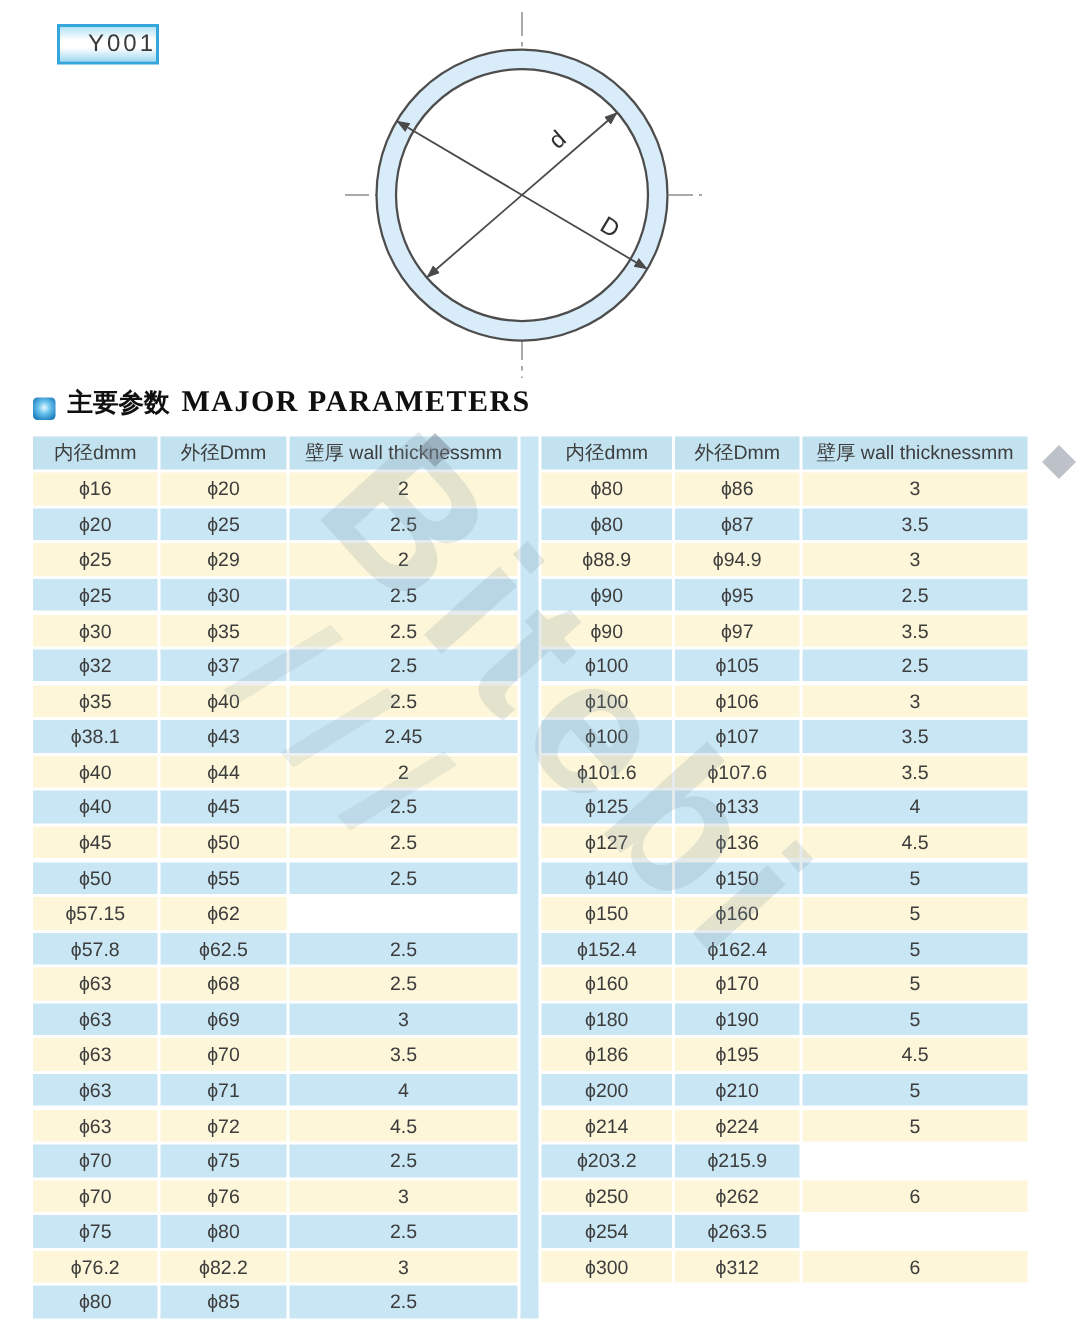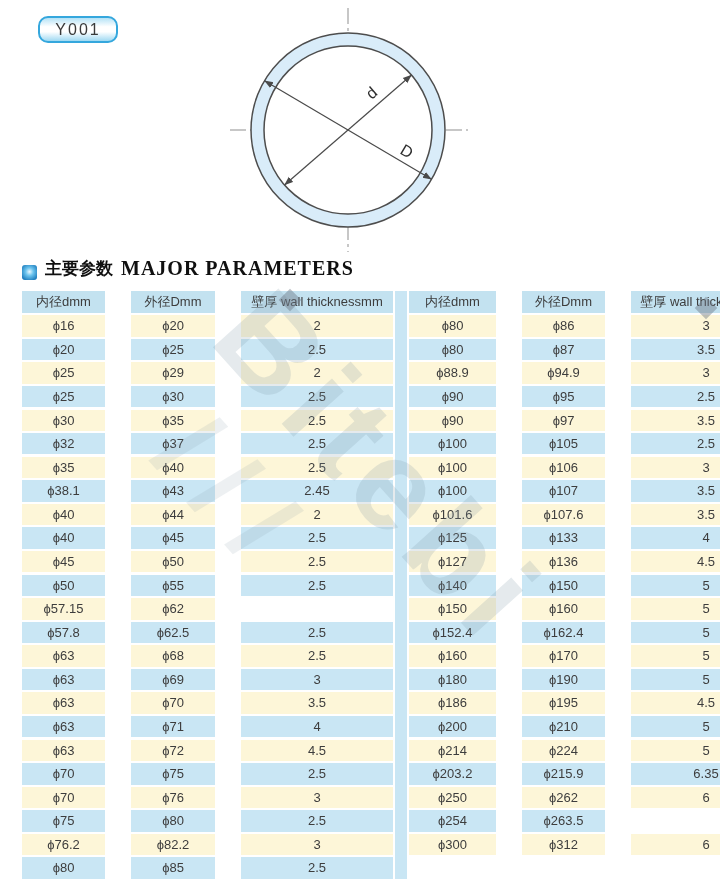--- a/index.html
+++ b/index.html
@@ -1,24 +1,24 @@
 <!DOCTYPE html>
 <html><head>
 <meta charset="utf-8">
 <style>
   * { margin:0; padding:0; box-sizing:border-box; }
   body { background:#fff; font-family:"Liberation Sans", sans-serif; }
   .page { position:relative; width:720px; height:892px; background:#ffffff; overflow:hidden; }
 
   
   .badge {
-    position:absolute; left:38px; top:16px; width:80px; height:27px;
-    border:2px solid #35a7dd; border-radius:10px;
+    position:absolute; left:38px; top:16px; width:68px; height:27px;
+    border:2px solid #35a7dd; border-radius:0;
     background:linear-gradient(#b4e2f6 0%, #ffffff 38%, #ffffff 60%, #9fd9f2 100%);
-    display:flex; align-items:center; justify-content:center;
+    display:flex; align-items:center; justify-content:flex-end;
     font-size:16px; letter-spacing:2px; color:#3a3a3a;
   }
 
   
   .diagram { position:absolute; left:218px; top:0px; width:260px; height:258px; }
 
   
   .section-header {
     position:absolute; left:22px; top:256px; height:24px;
     display:flex; align-items:flex-end; gap:8px;
@@ -27,21 +27,21 @@
     width:15px; height:15px; border-radius:3px; display:inline-block;
     background:radial-gradient(circle at 50% 45%, #eaf8ff 0%, #6cc4ee 35%, #1272b6 90%);
   }
   .sec-zh { font-size:17px; font-weight:bold; color:#101010; }
   .sec-en { font-family:"Liberation Serif", serif; font-size:20px; font-weight:bold;
             letter-spacing:1px; color:#101010; }
 
   
   .tables { position:absolute; left:22px; top:291px; display:flex; align-items:stretch; }
   .dtable { display:block; }
-  .trow { display:flex; height:21.4px; margin-top:2.2px;gap:24px; }
+  .trow { display:flex; height:21.4px; margin-top:2.2px; }
   .thead-wrap .trow { margin-top:0; height:22px; }
   .tcell {
     margin-right:2px; text-align:center; font-size:13px; color:#3d3d3d;
     line-height:21.4px; overflow:hidden; white-space:nowrap;
   }
   .thead-wrap .tcell { line-height:22px; background:#c3e2f0; }
   .tcell:last-child { margin-right:0; }
   .tbody .trow.odd  .tcell { background:#fdf6d8; }
   .tbody .trow.even .tcell { background:#c9e6f4; }
   .t-left  .tcell:nth-child(1){ width:83px; }
@@ -335,21 +335,20 @@
             <div class="tcell">5</div>
           </div>
           <div class="trow odd">
             <div class="tcell">ϕ214</div>
             <div class="tcell">ϕ224</div>
             <div class="tcell">5</div>
           </div>
           <div class="trow even">
             <div class="tcell">ϕ203.2</div>
             <div class="tcell">ϕ215.9</div>
-            <div class="tcell">6.35</div>
           </div>
           <div class="trow odd">
             <div class="tcell">ϕ250</div>
             <div class="tcell">ϕ262</div>
             <div class="tcell">6</div>
           </div>
           <div class="trow even">
             <div class="tcell">ϕ254</div>
             <div class="tcell">ϕ263.5</div>
           </div>

